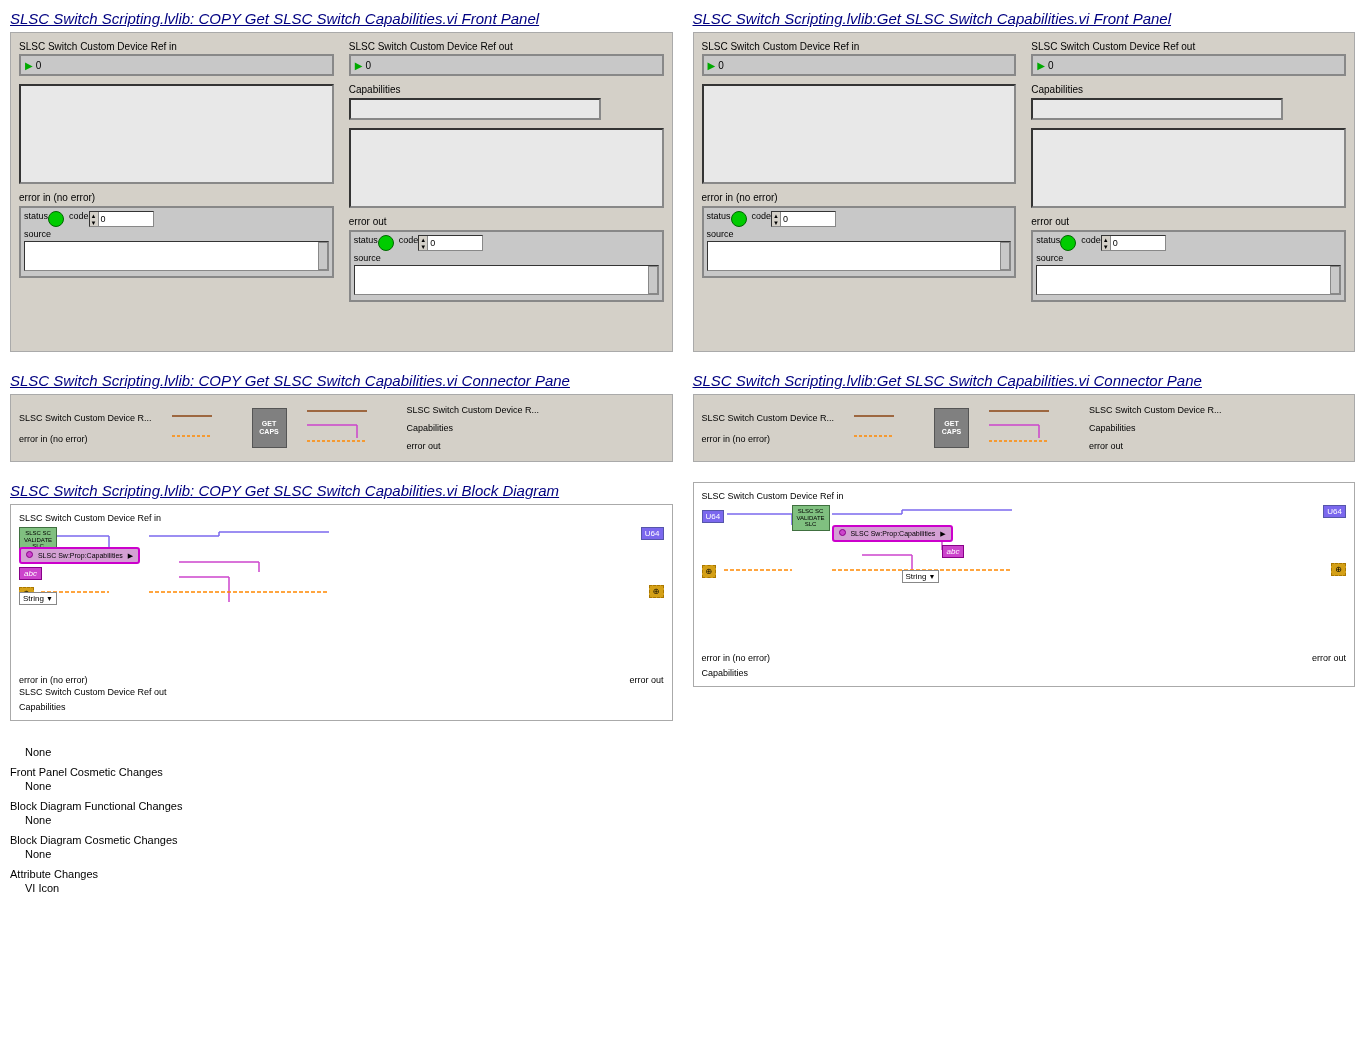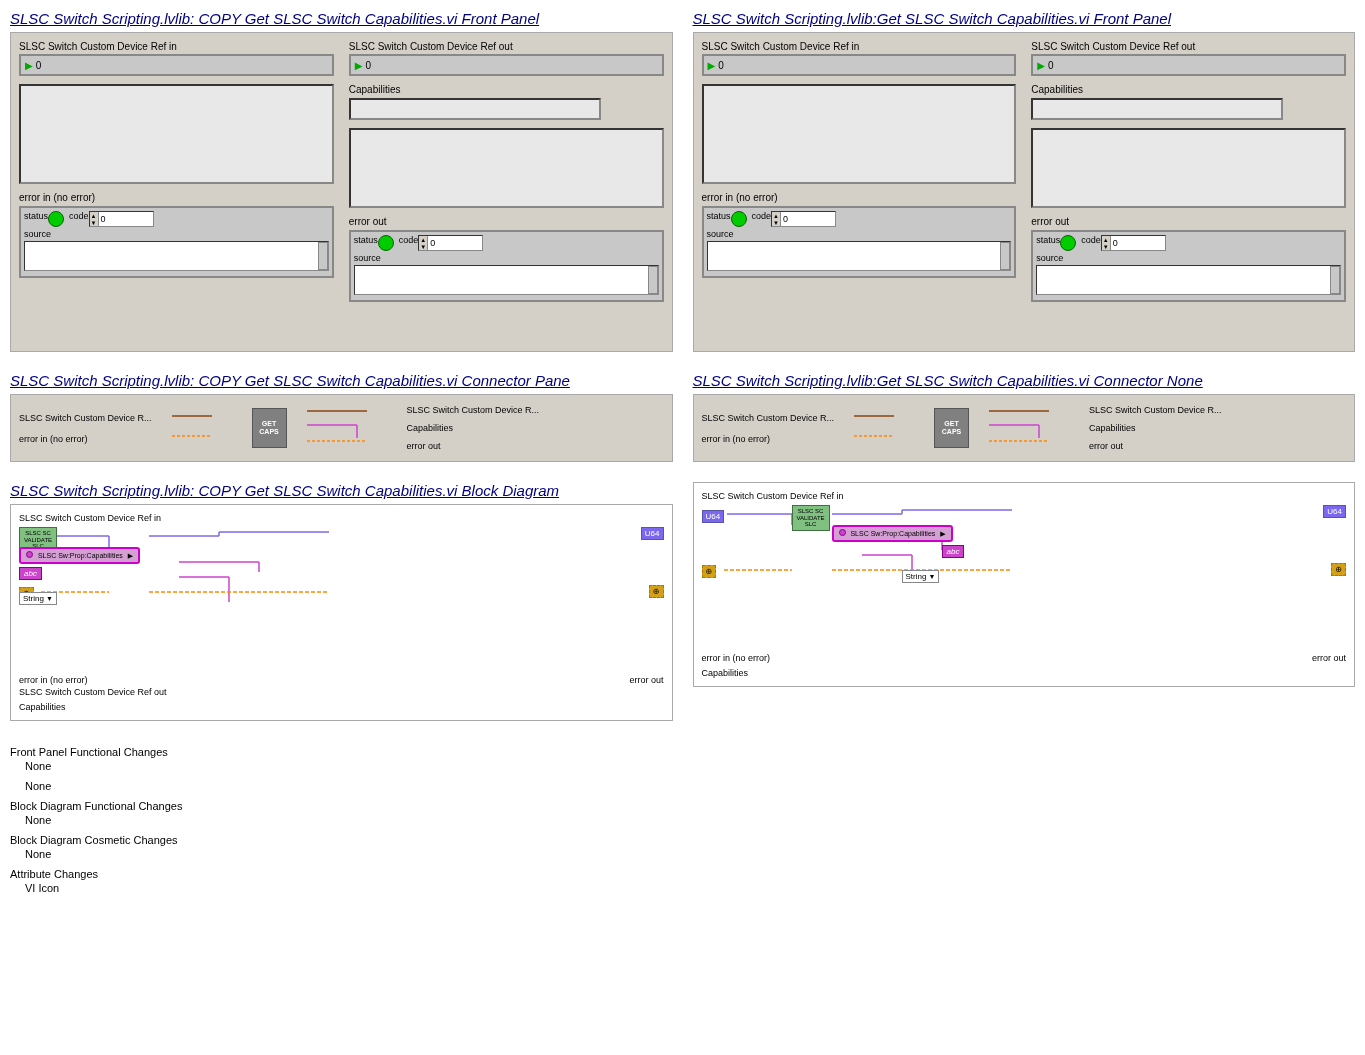--- a/index.html
+++ b/index.html
@@ -427,21 +427,21 @@
         </div>
         <div style="display:flex;flex-direction:column;gap:3px;font-size:9px;">
           <span>SLSC Switch Custom Device R...</span>
           <span style="margin-top:5px;">Capabilities</span>
           <span style="margin-top:5px;">error out</span>
         </div>
       </div>
     </div>
 
     <div class="panel-section">
-      <div class="section-title">SLSC Switch Scripting.lvlib:Get SLSC Switch Capabilities.vi Connector None</div>
+      <div class="section-title">SLSC Switch Scripting.lvlib:Get SLSC Switch Capabilities.vi Connector Pane</div>
       <div class="connector-panel">
         <div style="display:flex;flex-direction:column;gap:3px;font-size:9px;">
           <span>SLSC Switch Custom Device R...</span>
           <span style="margin-top:8px;">error in (no error)</span>
         </div>
         <div style="display:flex;align-items:center;margin:0 5px;">
           <svg width="60" height="40">
             <line x1="0" y1="8" x2="40" y2="8" stroke="#8b4513" stroke-width="1.5"></line>
             <line x1="0" y1="28" x2="40" y2="28" stroke="#ff8800" stroke-width="1.5" stroke-dasharray="3,2"></line>
           </svg>
@@ -582,23 +582,23 @@
           <span>error in (no error)</span>
           <span>error out</span>
         </div>
         <div style="font-size:9px;margin-top:5px;">Capabilities</div>
       </div>
     </div>
   </div>
 
   <div class="differences-section">
 
-    <div class="diff-category">Front Panel Functional Changes</div>
     <div class="diff-value">None</div>
 
+    <div class="diff-category">Front Panel Cosmetic Changes</div>
     <div class="diff-value">None</div>
 
     <div class="diff-category">Block Diagram Functional Changes</div>
     <div class="diff-value">None</div>
 
     <div class="diff-category">Block Diagram Cosmetic Changes</div>
     <div class="diff-value">None</div>
 
     <div class="diff-category">Attribute Changes</div>
     <div class="diff-value">VI Icon</div>

